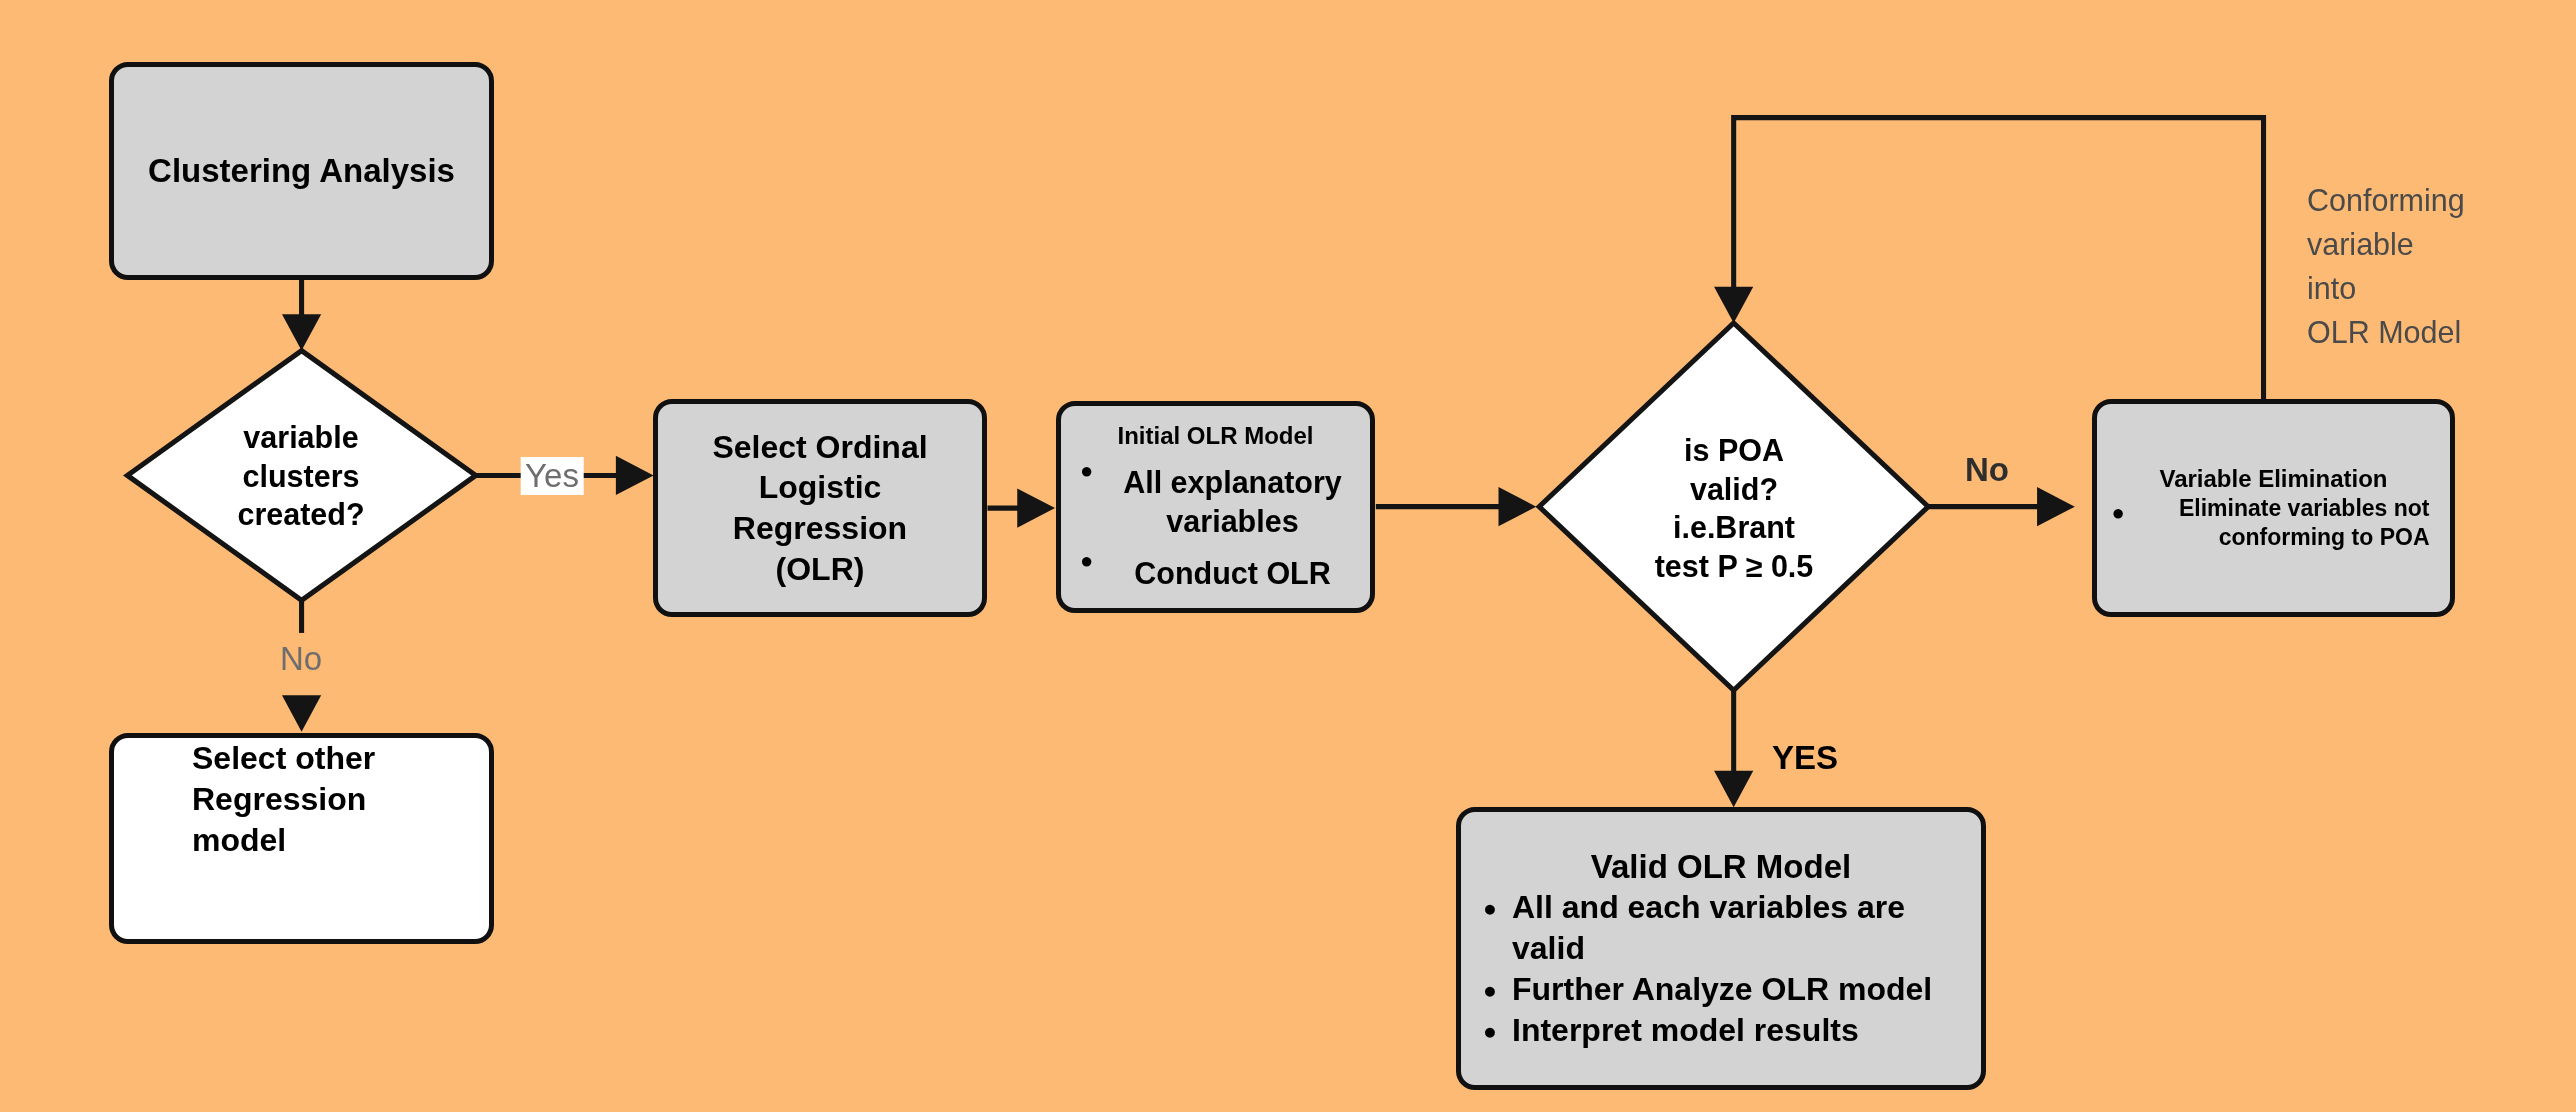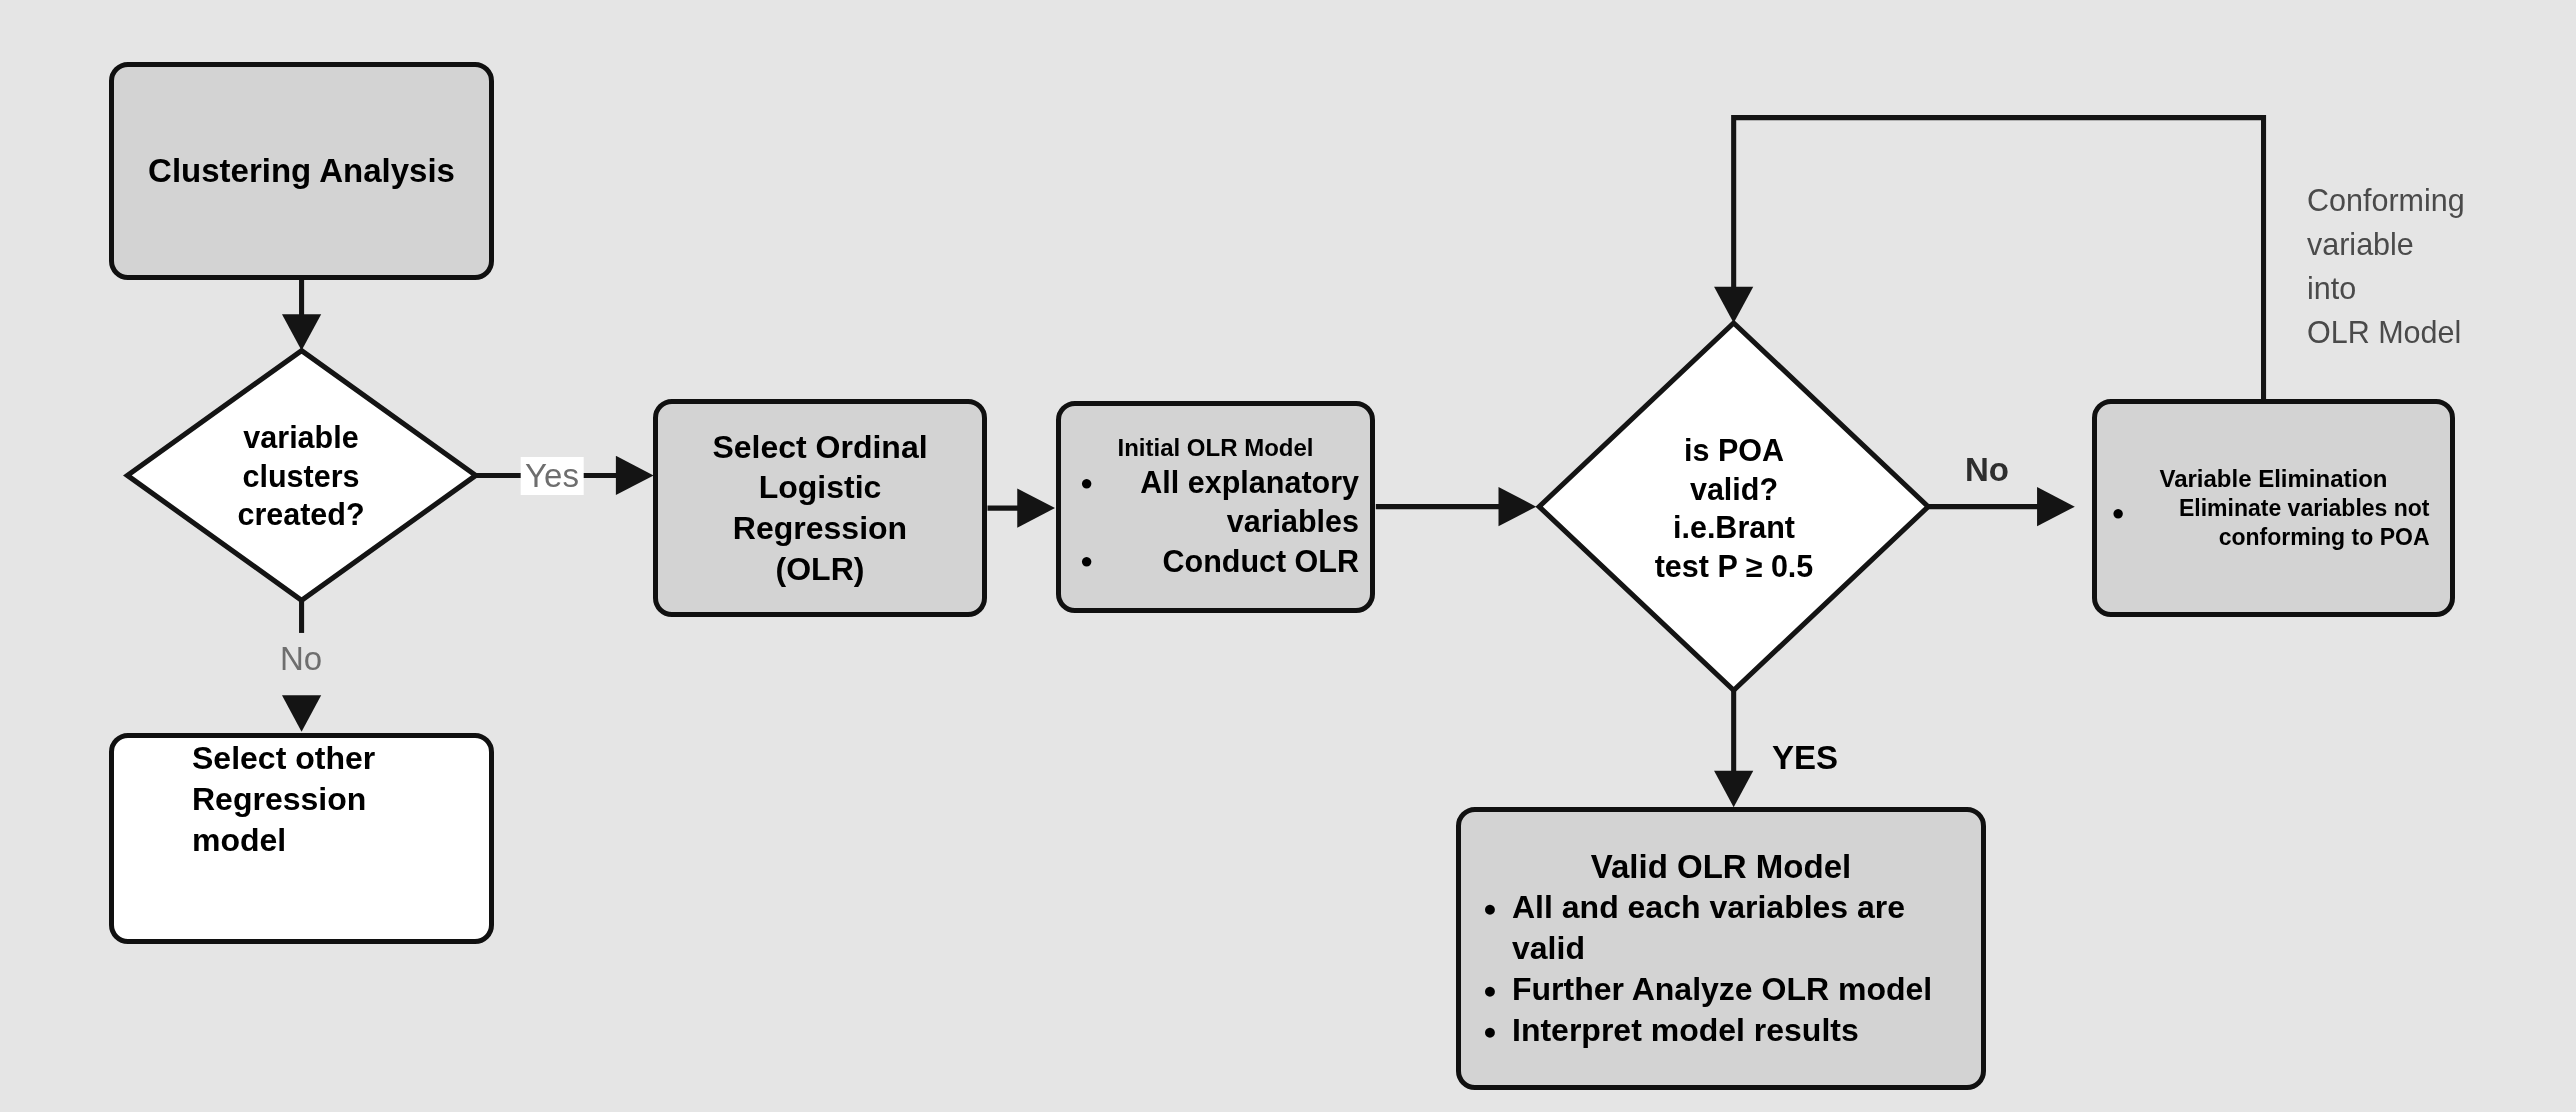--- a/index.html
+++ b/index.html
@@ -4,21 +4,21 @@
 <style>
   html, body {
     margin: 0;
     padding: 0;
     background: #ffffff;
   }
   #canvas {
     position: relative;
     width: 2576px;
     height: 1112px;
-    background: #e5e5e5;
+    background: #fdba74;
     font-family: "Liberation Sans", sans-serif;
     overflow: hidden;
   }
   #connector-layer {
     position: absolute;
     left: 0; top: 0;
     width: 2576px; height: 1112px;
   }
   .node {
     position: absolute;
@@ -54,21 +54,21 @@
     display: flex;
     align-items: flex-start;
   }
   .bullet-dot {
     flex: 0 0 auto;
     line-height: 1.28;
   }
   .bullet-text { line-height: 1.28; }
   .node-d .bullet-row { padding-left: 19px; }
   .node-d .bullet-dot { font-size: 22px; width: 26px; padding-top: 5.8px; }
-  .node-d .bullet-text { font-size: 30.5px; width: 253px; text-align: right; }
+  .node-d .bullet-text { font-size: 30.5px; width: 253px; text-align: center; margin-top: 12px; }
   .node-e .bullet-row { padding-left: 14.5px; }
   .node-e .bullet-dot { font-size: 22px; width: 28px; padding-top: 5.8px; }
   .node-e .bullet-text { font-size: 23px; width: 290px; text-align: right; }
   .node-f .bullet-row { padding-left: 22px; }
   .node-f .bullet-dot { font-size: 23px; width: 29px; padding-top: 6.5px; }
   .node-f .bullet-text { font-size: 32px; width: 444px; text-align: left; }
   .diamond-label {
     position: absolute;
     transform: translate(-50%, -50%);
     text-align: center;

